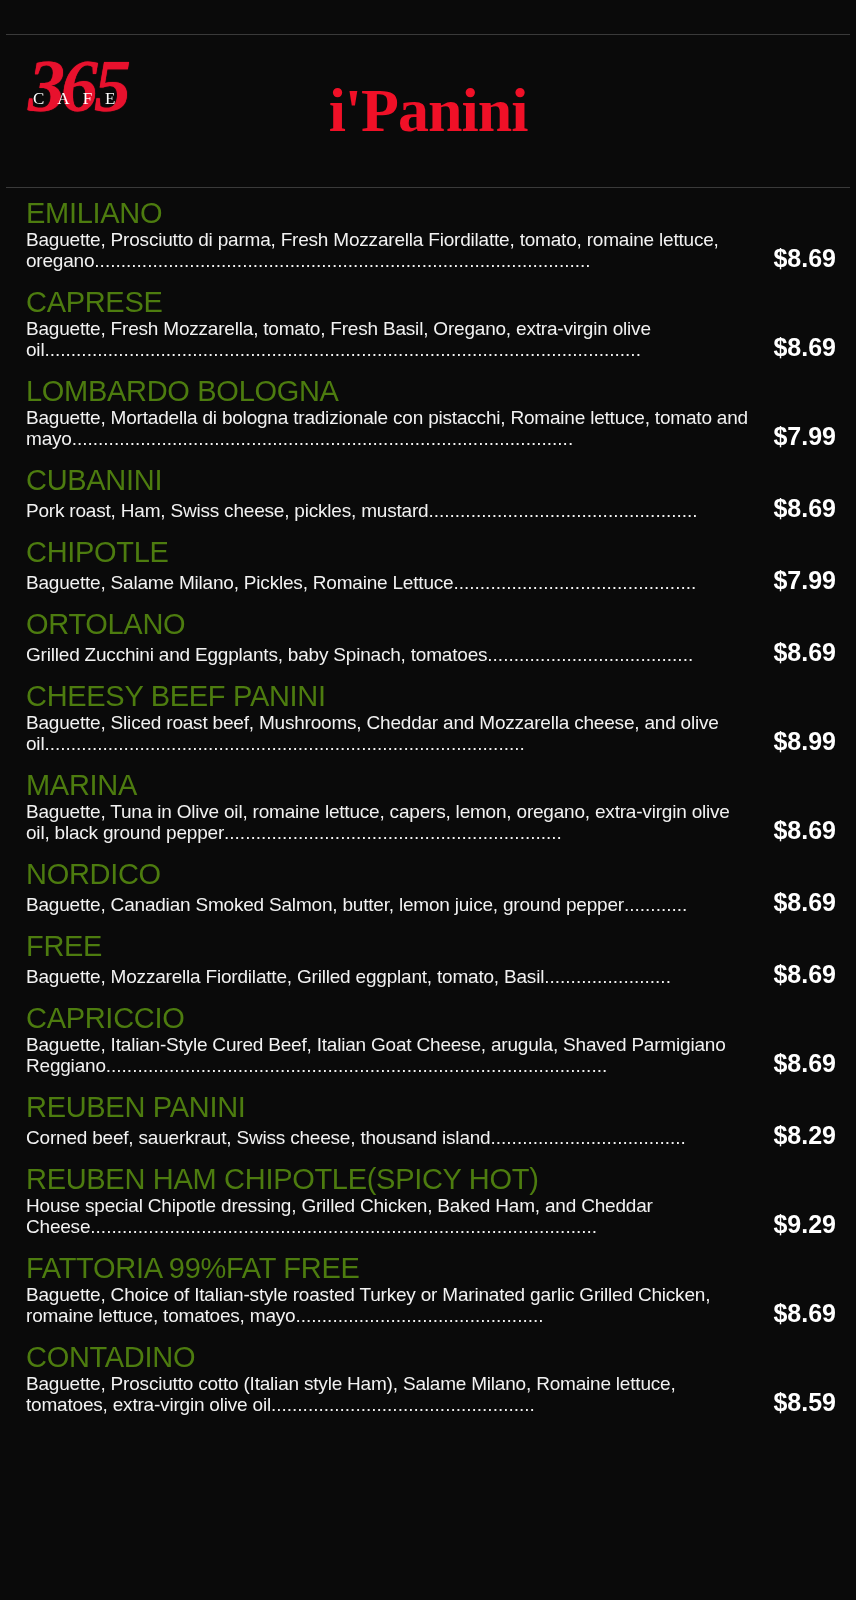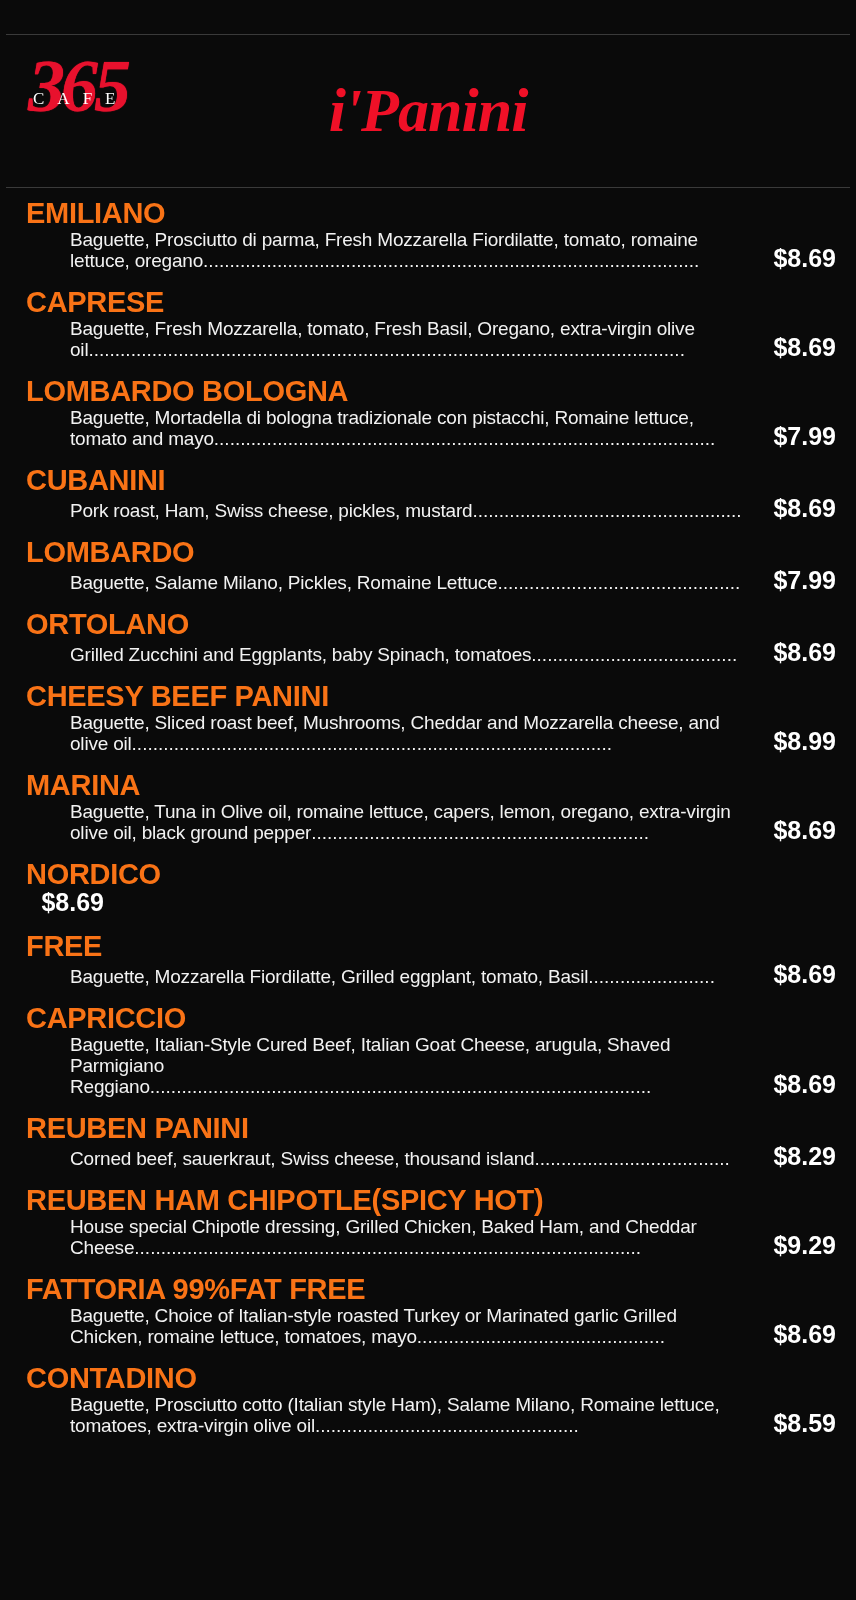--- a/index.html
+++ b/index.html
@@ -66,54 +66,52 @@
   }
   .logo-cafe span { display: inline-block; }
   .brand {
     position: absolute;
     left: 0;
     right: 0;
     top: 44px;
     text-align: center;
     font-family: "Liberation Serif", serif;
     font-weight: bold;
-    font-style: italic;
     font-size: 62px;
     line-height: 62px;
     color: #f01027;
     letter-spacing: -1px;
   }
   
   .menu {
     padding: 10px 14px 30px 14px;
   }
   .item {
     position: relative;
     margin-bottom: 16px;
   }
   .item-name {
     font-size: 29px;
     line-height: 30px;
-    font-weight: bold;
+    font-weight: normal;
     letter-spacing: -0.3px;
-    color: #f97316;
+    color: #4d7c0f;
     margin: 0 0 1px 6px;
     white-space: nowrap;
   }
   .item-row {
     display: flex;
     align-items: flex-end;
     width: 100%;
   }
   .desc-wrap {
     flex: 1 1 auto;
     min-width: 0;
     position: relative;
     padding-right: 4px;
-    margin-left: 44px;
   }
   .item-desc {
     font-size: 19px;
     line-height: 21px;
     color: #f2f2f2;
     margin: 0 0 0 6px;
     letter-spacing: -0.2px;
   }
   .dots {
     display: inline;
@@ -188,21 +186,21 @@
       <div class="item-name">CUBANINI</div>
       <div class="item-row">
         <div class="desc-wrap">
           <p class="item-desc"><span>Pork roast, Ham, Swiss cheese, pickles, mustard</span><span class="dots">...................................................</span></p>
         </div>
         <div class="item-price">$8.69</div>
       </div>
     </div>
 
     <div class="item">
-      <div class="item-name">LOMBARDO</div>
+      <div class="item-name">CHIPOTLE</div>
       <div class="item-row">
         <div class="desc-wrap">
           <p class="item-desc"><span>Baguette, Salame Milano, Pickles, Romaine Lettuce</span><span class="dots">..............................................</span></p>
         </div>
         <div class="item-price">$7.99</div>
       </div>
     </div>
 
     <div class="item">
       <div class="item-name">ORTOLANO</div>
@@ -230,20 +228,23 @@
         <div class="desc-wrap">
           <p class="item-desc"><span>Baguette, Tuna in Olive oil, romaine lettuce, capers, lemon, oregano, extra-virgin olive oil, black ground pepper</span><span class="dots">................................................................</span></p>
         </div>
         <div class="item-price">$8.69</div>
       </div>
     </div>
 
     <div class="item">
       <div class="item-name">NORDICO</div>
       <div class="item-row">
+        <div class="desc-wrap">
+          <p class="item-desc"><span>Baguette, Canadian Smoked Salmon, butter, lemon juice, ground pepper</span><span class="dots">............</span></p>
+        </div>
         <div class="item-price">$8.69</div>
       </div>
     </div>
 
     <div class="item">
       <div class="item-name">FREE</div>
       <div class="item-row">
         <div class="desc-wrap">
           <p class="item-desc"><span>Baguette, Mozzarella Fiordilatte, Grilled eggplant, tomato, Basil</span><span class="dots">........................</span></p>
         </div>

